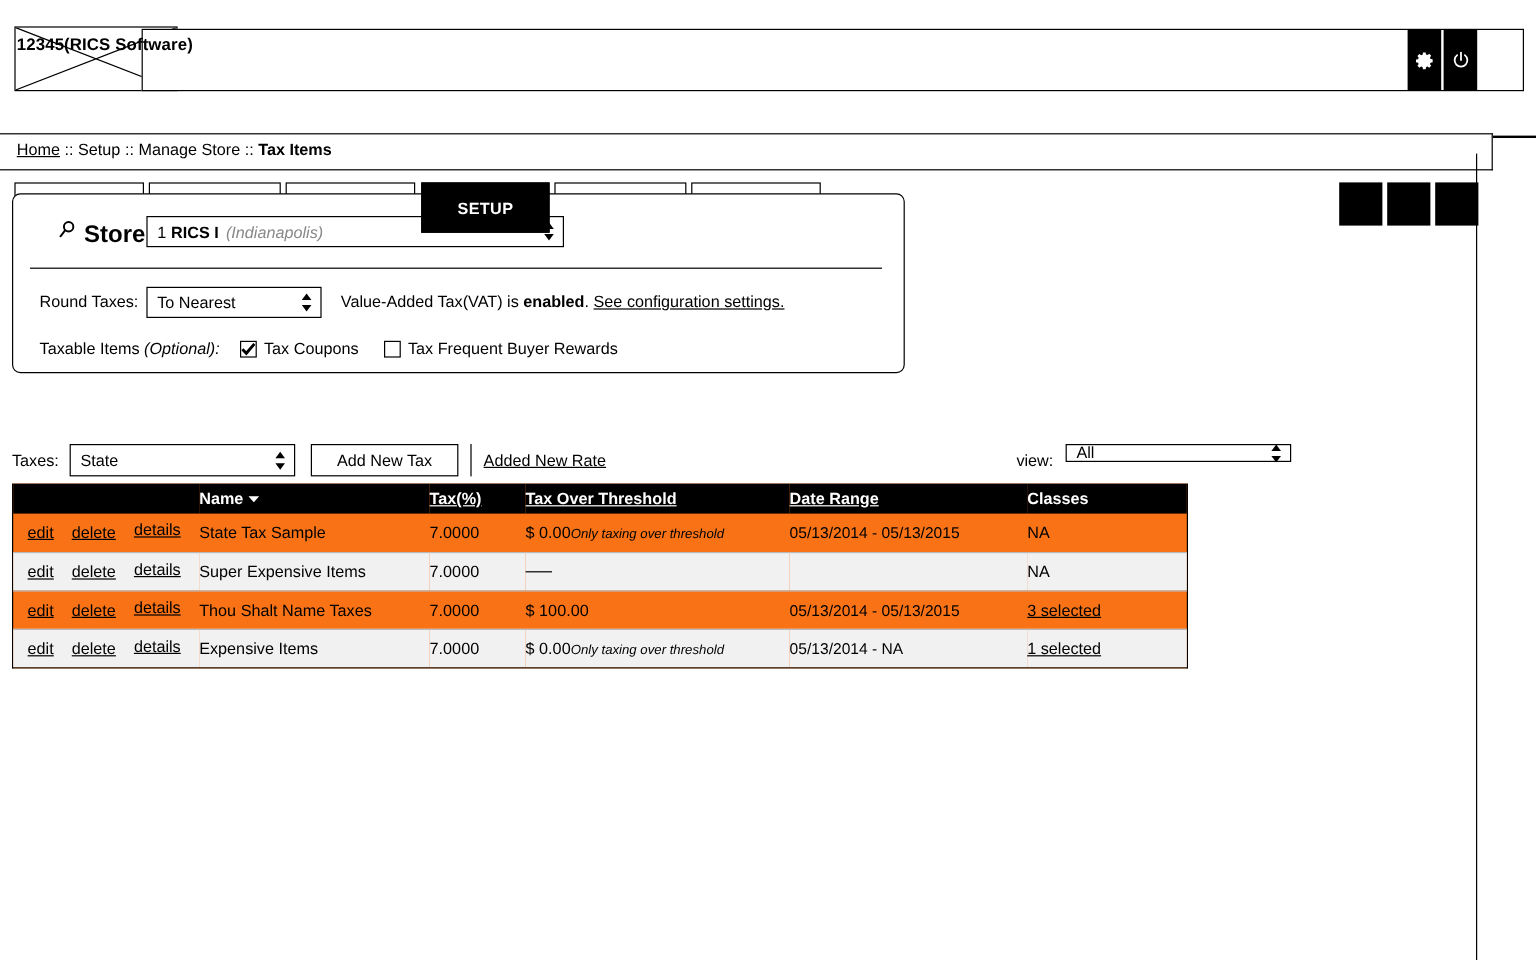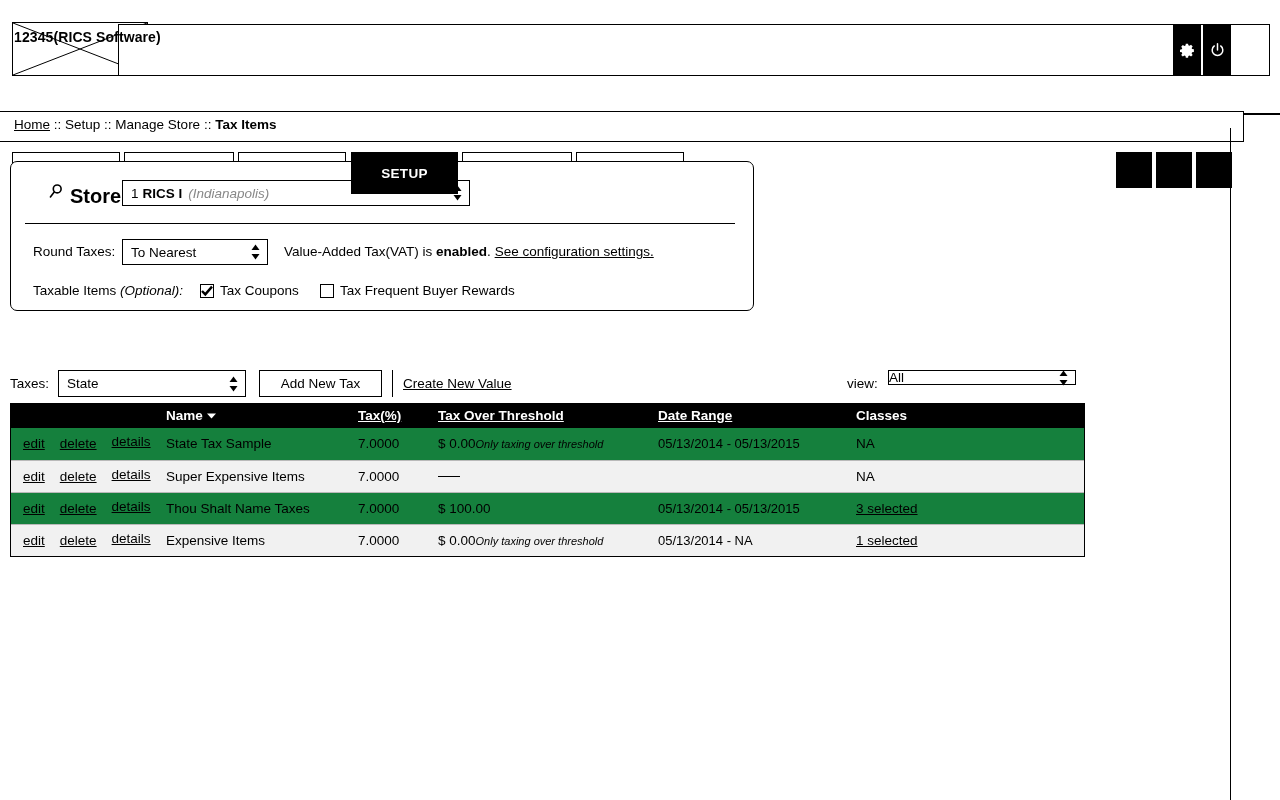--- a/index.html
+++ b/index.html
@@ -128,26 +128,26 @@
     border: 1px solid #000; background: #fff; font-size: 13.5px;
     display: flex; align-items: center; justify-content: center;
     font-family: "Liberation Sans", sans-serif; color: #000; padding: 0;
   }
   .tb-divider { position: absolute; left: 392px; top: 370px; height: 27px; border-left: 1px solid #000; }
   #create-new-rate {
     position: absolute; left: 403px; top: 376px; font-size: 13.5px;
     color: #000; text-decoration: underline;
   }
   .view-label { position: absolute; left: 847px; top: 376px; font-size: 13.5px; }
-  #view-select { left: 888px; top: 370px; width: 188px; height: 15px; padding-left: 0; }
+  #view-select { left: 888px; top: 370px; width: 188px; height: 15px; padding-left: 8px; }
 
   
   .table-wrap {
-    position: absolute; left: 10px; top: 403px; width: 1075px;
-    border: 1px solid #000; border-top: none; background: #15803d;
+    position: absolute; left: 10px; top: 403px; width: 980px;
+    border: 1px solid #000; border-top: none; background: #f97316;
   }
   table.taxtable { width: 100%; border-collapse: collapse; font-size: 13.5px; }
   table.taxtable thead th {
     background: #000; color: #fff; height: 25px;
     font-size: 13.5px; font-weight: bold; text-align: left; padding: 0;
     vertical-align: middle;
   }
   table.taxtable thead th u { text-decoration: underline; }
   table.taxtable tbody tr { height: 32px; }
   table.taxtable tbody tr.alt { background: #f1f1f1; }
@@ -299,21 +299,21 @@
     <span>State</span>
     <span class="spin">
       <svg width="9" height="17" viewBox="0 0 9 17">
           <polygon points="4.5,1 8.5,6.4 0.5,6.4" fill="#000"></polygon>
           <polygon points="4.5,16 8.5,10.6 0.5,10.6" fill="#000"></polygon>
         </svg>
     </span>
   </div>
   <button id="add-new-tax">Add New Tax</button>
   <div class="tb-divider"></div>
-  <a href="#" id="create-new-rate">Create New Value</a>
+  <a href="#" id="create-new-rate">Added New Rate</a>
 
   <div class="view-label">view:</div>
   <div class="selbox" id="view-select">
     <span>All</span>
     <span class="spin">
       <svg width="9" height="17" viewBox="0 0 9 17">
           <polygon points="4.5,1 8.5,6.4 0.5,6.4" fill="#000"></polygon>
           <polygon points="4.5,16 8.5,10.6 0.5,10.6" fill="#000"></polygon>
         </svg>
     </span>

